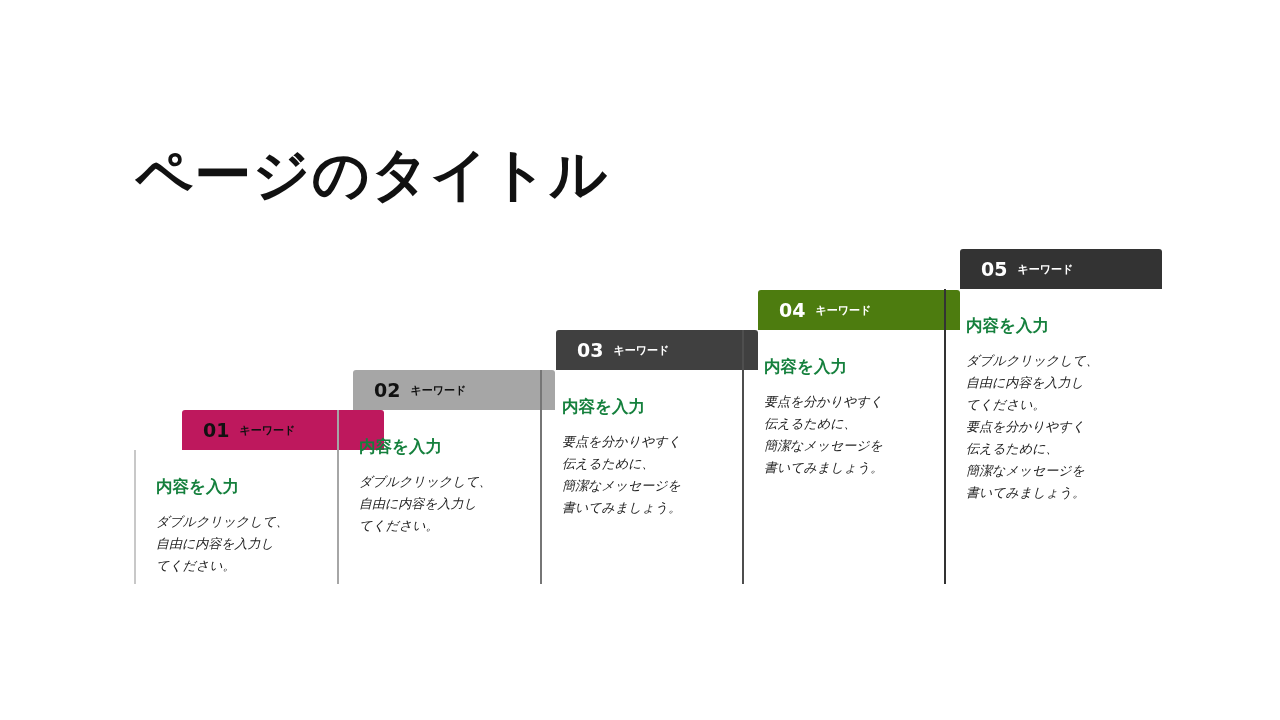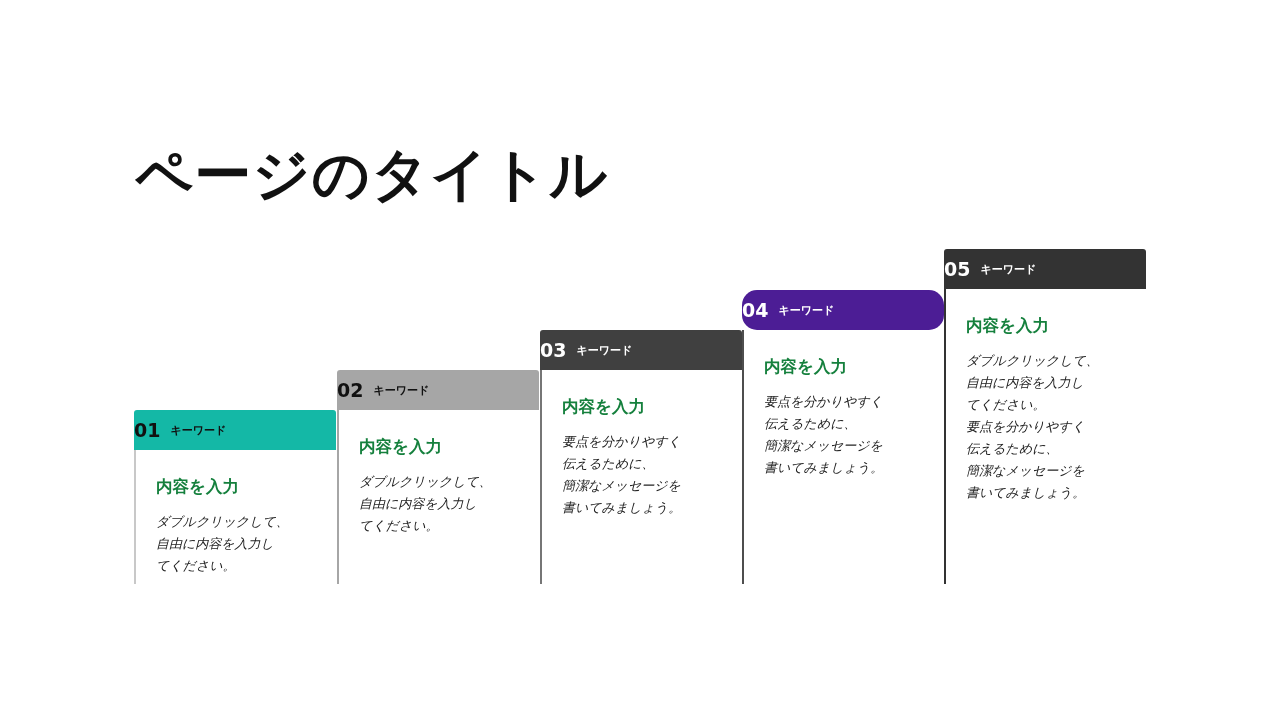--- a/index.html
+++ b/index.html
@@ -27,26 +27,27 @@
       letter-spacing: 1px;
       line-height: 72px;
       white-space: nowrap;
     }
     .step {
       position: absolute;
       width: 202px;
     }
     .step-header {
       position: absolute;
-      left: 0;
+      left: 16px;
       top: 0;
       width: 202px;
       height: 40px;
       border-radius: 3px 3px 0 0;
       box-sizing: border-box;
+      padding-left: 21px;
       display: flex;
       align-items: center;
       white-space: nowrap;
     }
     .step-num {
       font-size: 19px;
       font-weight: bold;
       margin-right: 10px;
     }
     .step-keyword {
@@ -82,21 +83,21 @@
     }
   </style>
 </head>
 <body>
 
 <div class="slide">
 
   <div class="page-title">ページのタイトル</div>
 
   <div class="step" style="left:134px; top:410px; height:174px;">
-    <div class="step-header" style="background:#14b8a6; color:#111111;">
+    <div class="step-header" style="background:#be185d; color:#111111;margin-left:32px;">
       <span class="step-num">01</span>
       <span class="step-keyword">キーワード</span>
     </div>
     <div class="step-line" style="height:134px; background:#c8c8c8;"></div>
     <div class="step-body">
       <div class="step-heading">内容を入力</div>
       <div class="step-text">ダブルクリックして、
 自由に内容を入力し
 てください。</div>
     </div>
@@ -125,21 +126,21 @@
     <div class="step-body">
       <div class="step-heading">内容を入力</div>
       <div class="step-text">要点を分かりやすく
 伝えるために、
 簡潔なメッセージを
 書いてみましょう。</div>
     </div>
   </div>
 
   <div class="step" style="left:742px; top:290px; height:294px;">
-    <div class="step-header" style="background:#4c1d95; color:#ffffff;border-radius:15px;">
+    <div class="step-header" style="background:#4d7c0f; color:#ffffff;">
       <span class="step-num">04</span>
       <span class="step-keyword">キーワード</span>
     </div>
     <div class="step-line" style="height:254px; background:#4e4e4e;"></div>
     <div class="step-body">
       <div class="step-heading">内容を入力</div>
       <div class="step-text">要点を分かりやすく
 伝えるために、
 簡潔なメッセージを
 書いてみましょう。</div>

